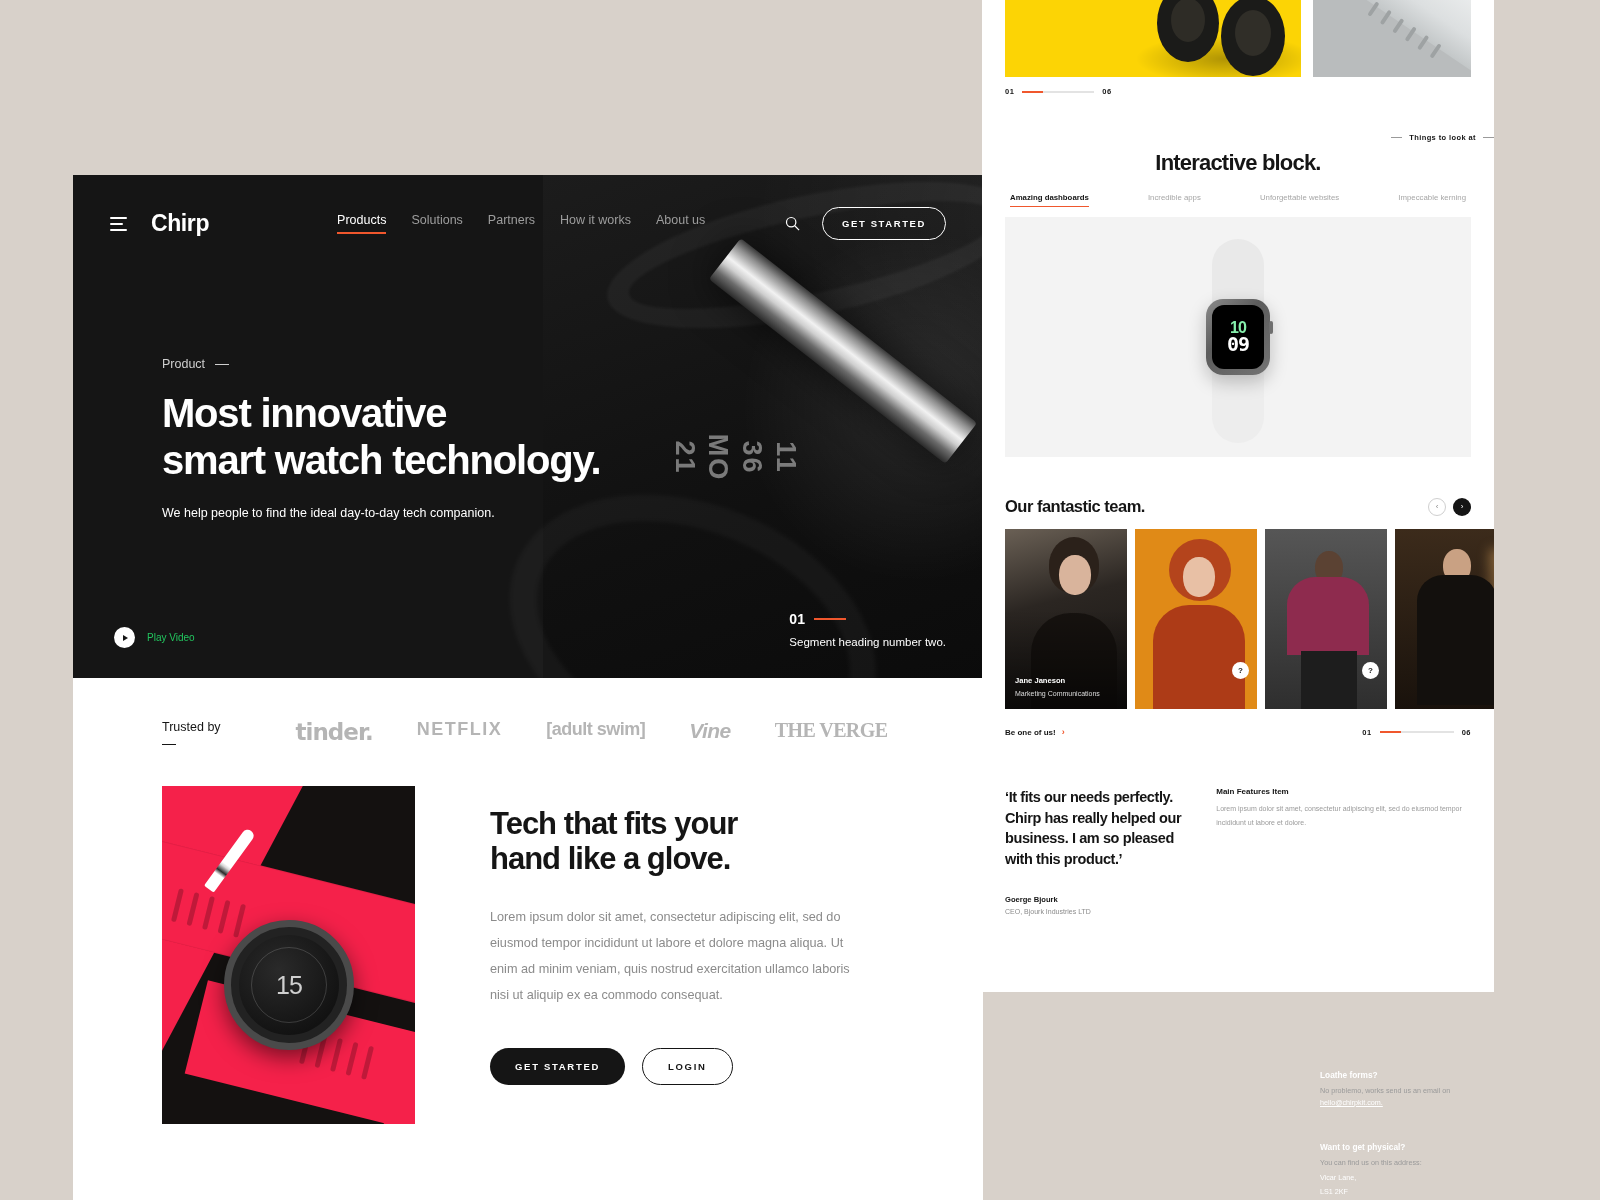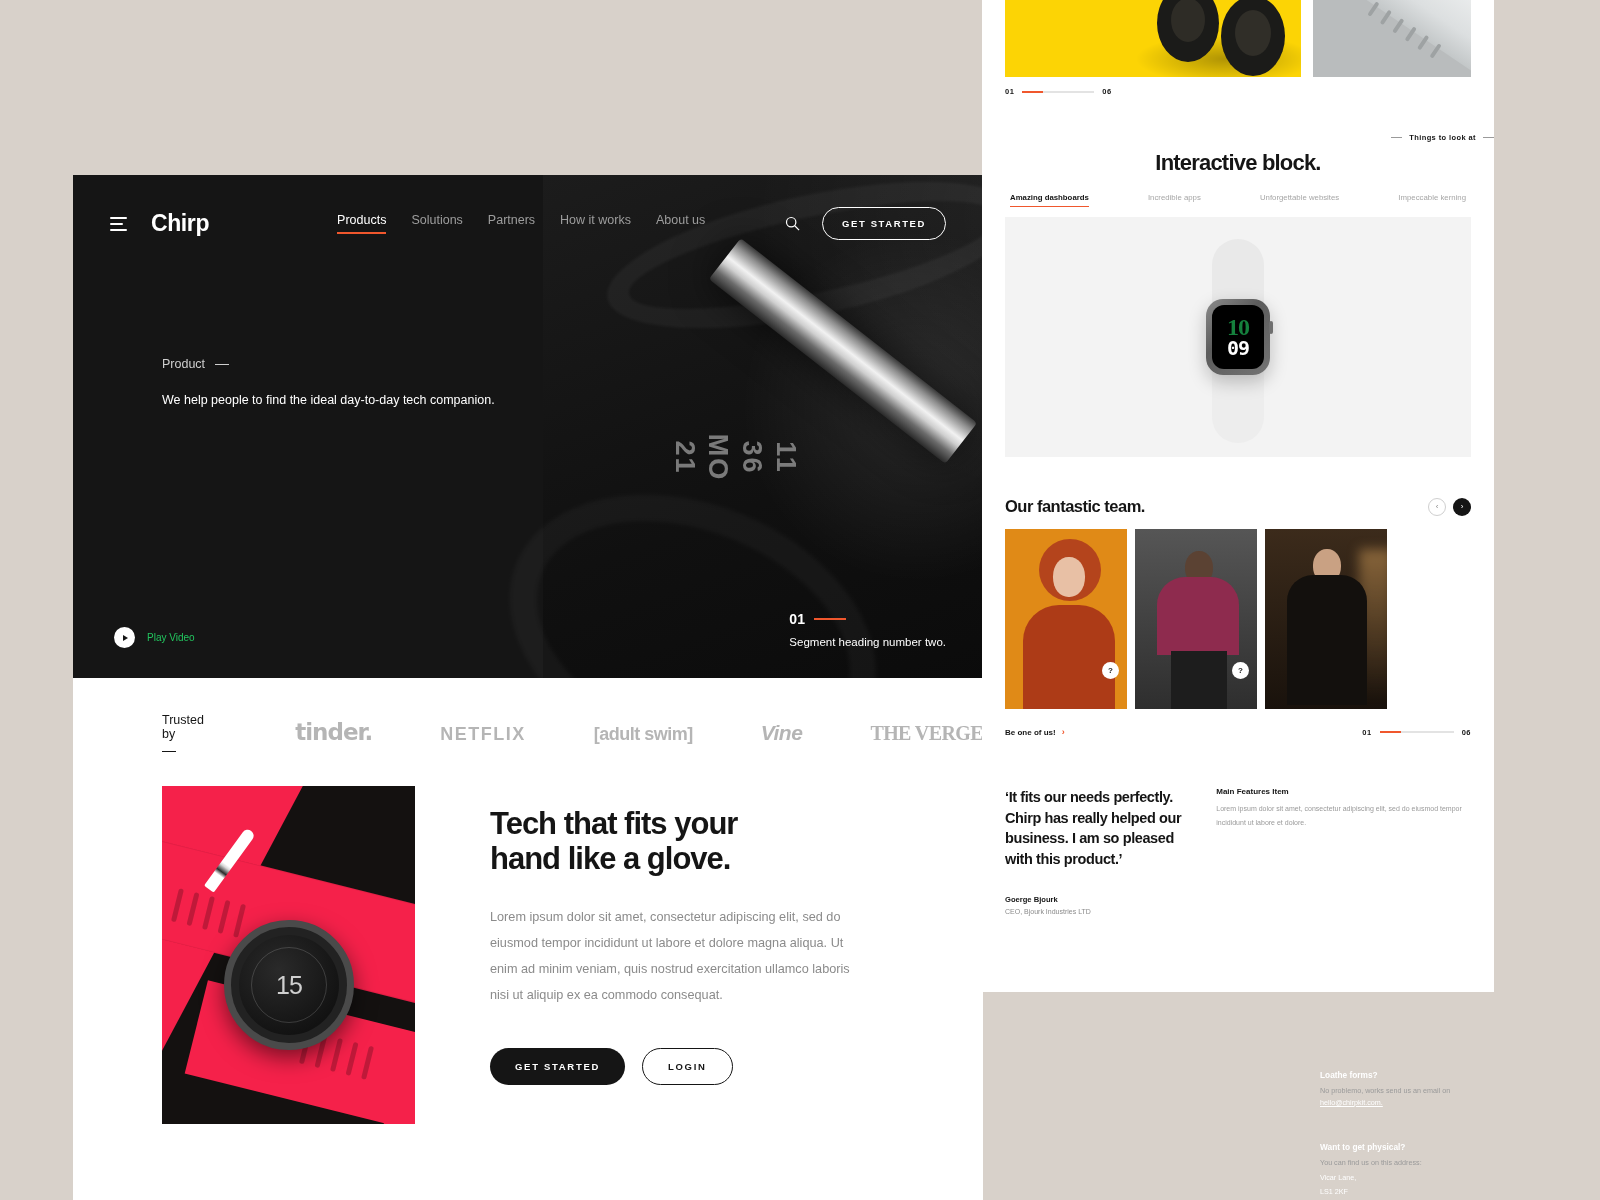--- a/index.html
+++ b/index.html
@@ -124,21 +124,21 @@
   .seg-num { display:flex; align-items:center; gap:9px; color:#fff; font-size:14px; font-weight:700; }
   .seg-num .bar { width:32px;height:2px;background:#f0572d; }
   .seg-cap { color:#fff; font-size:11.5px; margin-top:9px; }
 
   
   .trusted {
     display:flex; align-items:center; height:108px; padding-left:89px;
   }
   .trusted-label { font-size:12.5px; color:#151515; display:flex; align-items:flex-start; gap:10px;flex-direction:column; }
   .trusted-label .dash { width:14px;height:1px;background:#151515;display:inline-block; }
-  .logos { display:flex; align-items:flex-end; gap:68px; margin-left:75px; }
+  .logos { display:flex; align-items:flex-start; gap:44px; margin-left:75px; }
   .logo { color:#b5b5b5; white-space:nowrap; }
   .logo-tinder { font-size:23px; font-weight:700; letter-spacing:-1px; font-family:"DejaVu Sans", sans-serif; }
   .logo-netflix { font-size:18px; font-weight:700; letter-spacing:1.5px; }
   .logo-adult { font-size:18px; font-weight:700; letter-spacing:-0.5px; }
   .logo-vine { font-size:21px; font-weight:700; font-style:italic; letter-spacing:-0.5px; }
   .logo-verge { font-size:20px; font-weight:700; letter-spacing:-0.6px; font-family:"Liberation Serif", serif; }
 
   
   .split { display:flex; padding:0 0 0 89px; gap:75px; }
   .prod-photo {
@@ -265,21 +265,21 @@
     width:64px; height:76px; border-radius:17px;
     background:linear-gradient(135deg,#8c8c8c 0%,#5c5c5c 40%,#747474 100%);
     box-shadow:0 7px 18px rgba(0,0,0,0.22);
     display:flex; align-items:center; justify-content:center;
   }
   .aw-crown { position:absolute; right:-3px; top:22px; width:4px;height:13px;background:#6f6f6f;border-radius:2px; }
   .aw-screen {
     width:52px;height:64px;border-radius:12px;background:#000;
     display:flex; flex-direction:column; align-items:center; justify-content:center;
   }
-  .aw-h { color:#15803d; font-size:24px; font-weight:700; line-height:0.96; font-family:Liberation Serif, serif; letter-spacing:-1px; }
+  .aw-h { color:#86efac; font-size:16px; font-weight:700; line-height:0.96; font-family:Liberation Sans, sans-serif; letter-spacing:-1px; }
   .aw-m { color:#fff; font-size:20px; font-weight:700; line-height:0.96; font-family:"DejaVu Sans Mono", monospace; letter-spacing:-1px; }
 
   .team-head { display:flex; align-items:center; padding:0 23px; margin-top:40px; }
   .team-h2 { font-size:16.5px; font-weight:700; color:#151515; letter-spacing:-0.5px; }
   .team-arrows { margin-left:auto; display:flex; gap:7px; }
   .arr { width:18px;height:18px;border-radius:50%;display:flex;align-items:center;justify-content:center;
          font-size:8px; cursor:pointer; }
   .arr.prev { border:1px solid #cfcfcf; color:#8a8a8a; background:#fff; }
   .arr.next { background:#151515; color:#fff; }
 
@@ -383,20 +383,24 @@
           </svg>
           <button class="btn-outline">GET STARTED</button>
         </div>
       </div>
 
       <div class="hero-copy">
         <div class="eyebrow">
           <span>Product</span>
           <span class="dash"></span>
         </div>
+        <div class="hero-h1">
+          <div>Most innovative</div>
+          <div>smart watch technology.</div>
+        </div>
         <div class="hero-sub">We help people to find the ideal day-to-day tech companion.</div>
       </div>
 
       <div class="hero-bottom">
         <div class="play">
           <span class="play-circle">
               <span class="play-tri"></span>
             </span>
           <span class="play-label">Play Video</span>
         </div>
@@ -529,20 +533,28 @@
 
     <div class="team-head">
       <div class="team-h2">Our fantastic team.</div>
       <div class="team-arrows">
         <div class="arr prev">‹</div>
         <div class="arr next">›</div>
       </div>
     </div>
 
     <div class="team-row">
+      <div class="card c1">
+        <div class="hair"></div>
+          <div class="face"></div>
+          <div class="torso"></div>
+        <div class="card-grad"></div>
+        <div class="card-name">Jane Janeson</div>
+        <div class="card-role">Marketing Communications</div>
+      </div>
       <div class="card c2">
         <div class="hair"></div>
           <div class="face"></div>
           <div class="torso"></div>
         <div class="q-badge">?</div>
       </div>
       <div class="card c3">
         <div class="face"></div>
           <div class="torso"></div>
           <div class="legs"></div>

